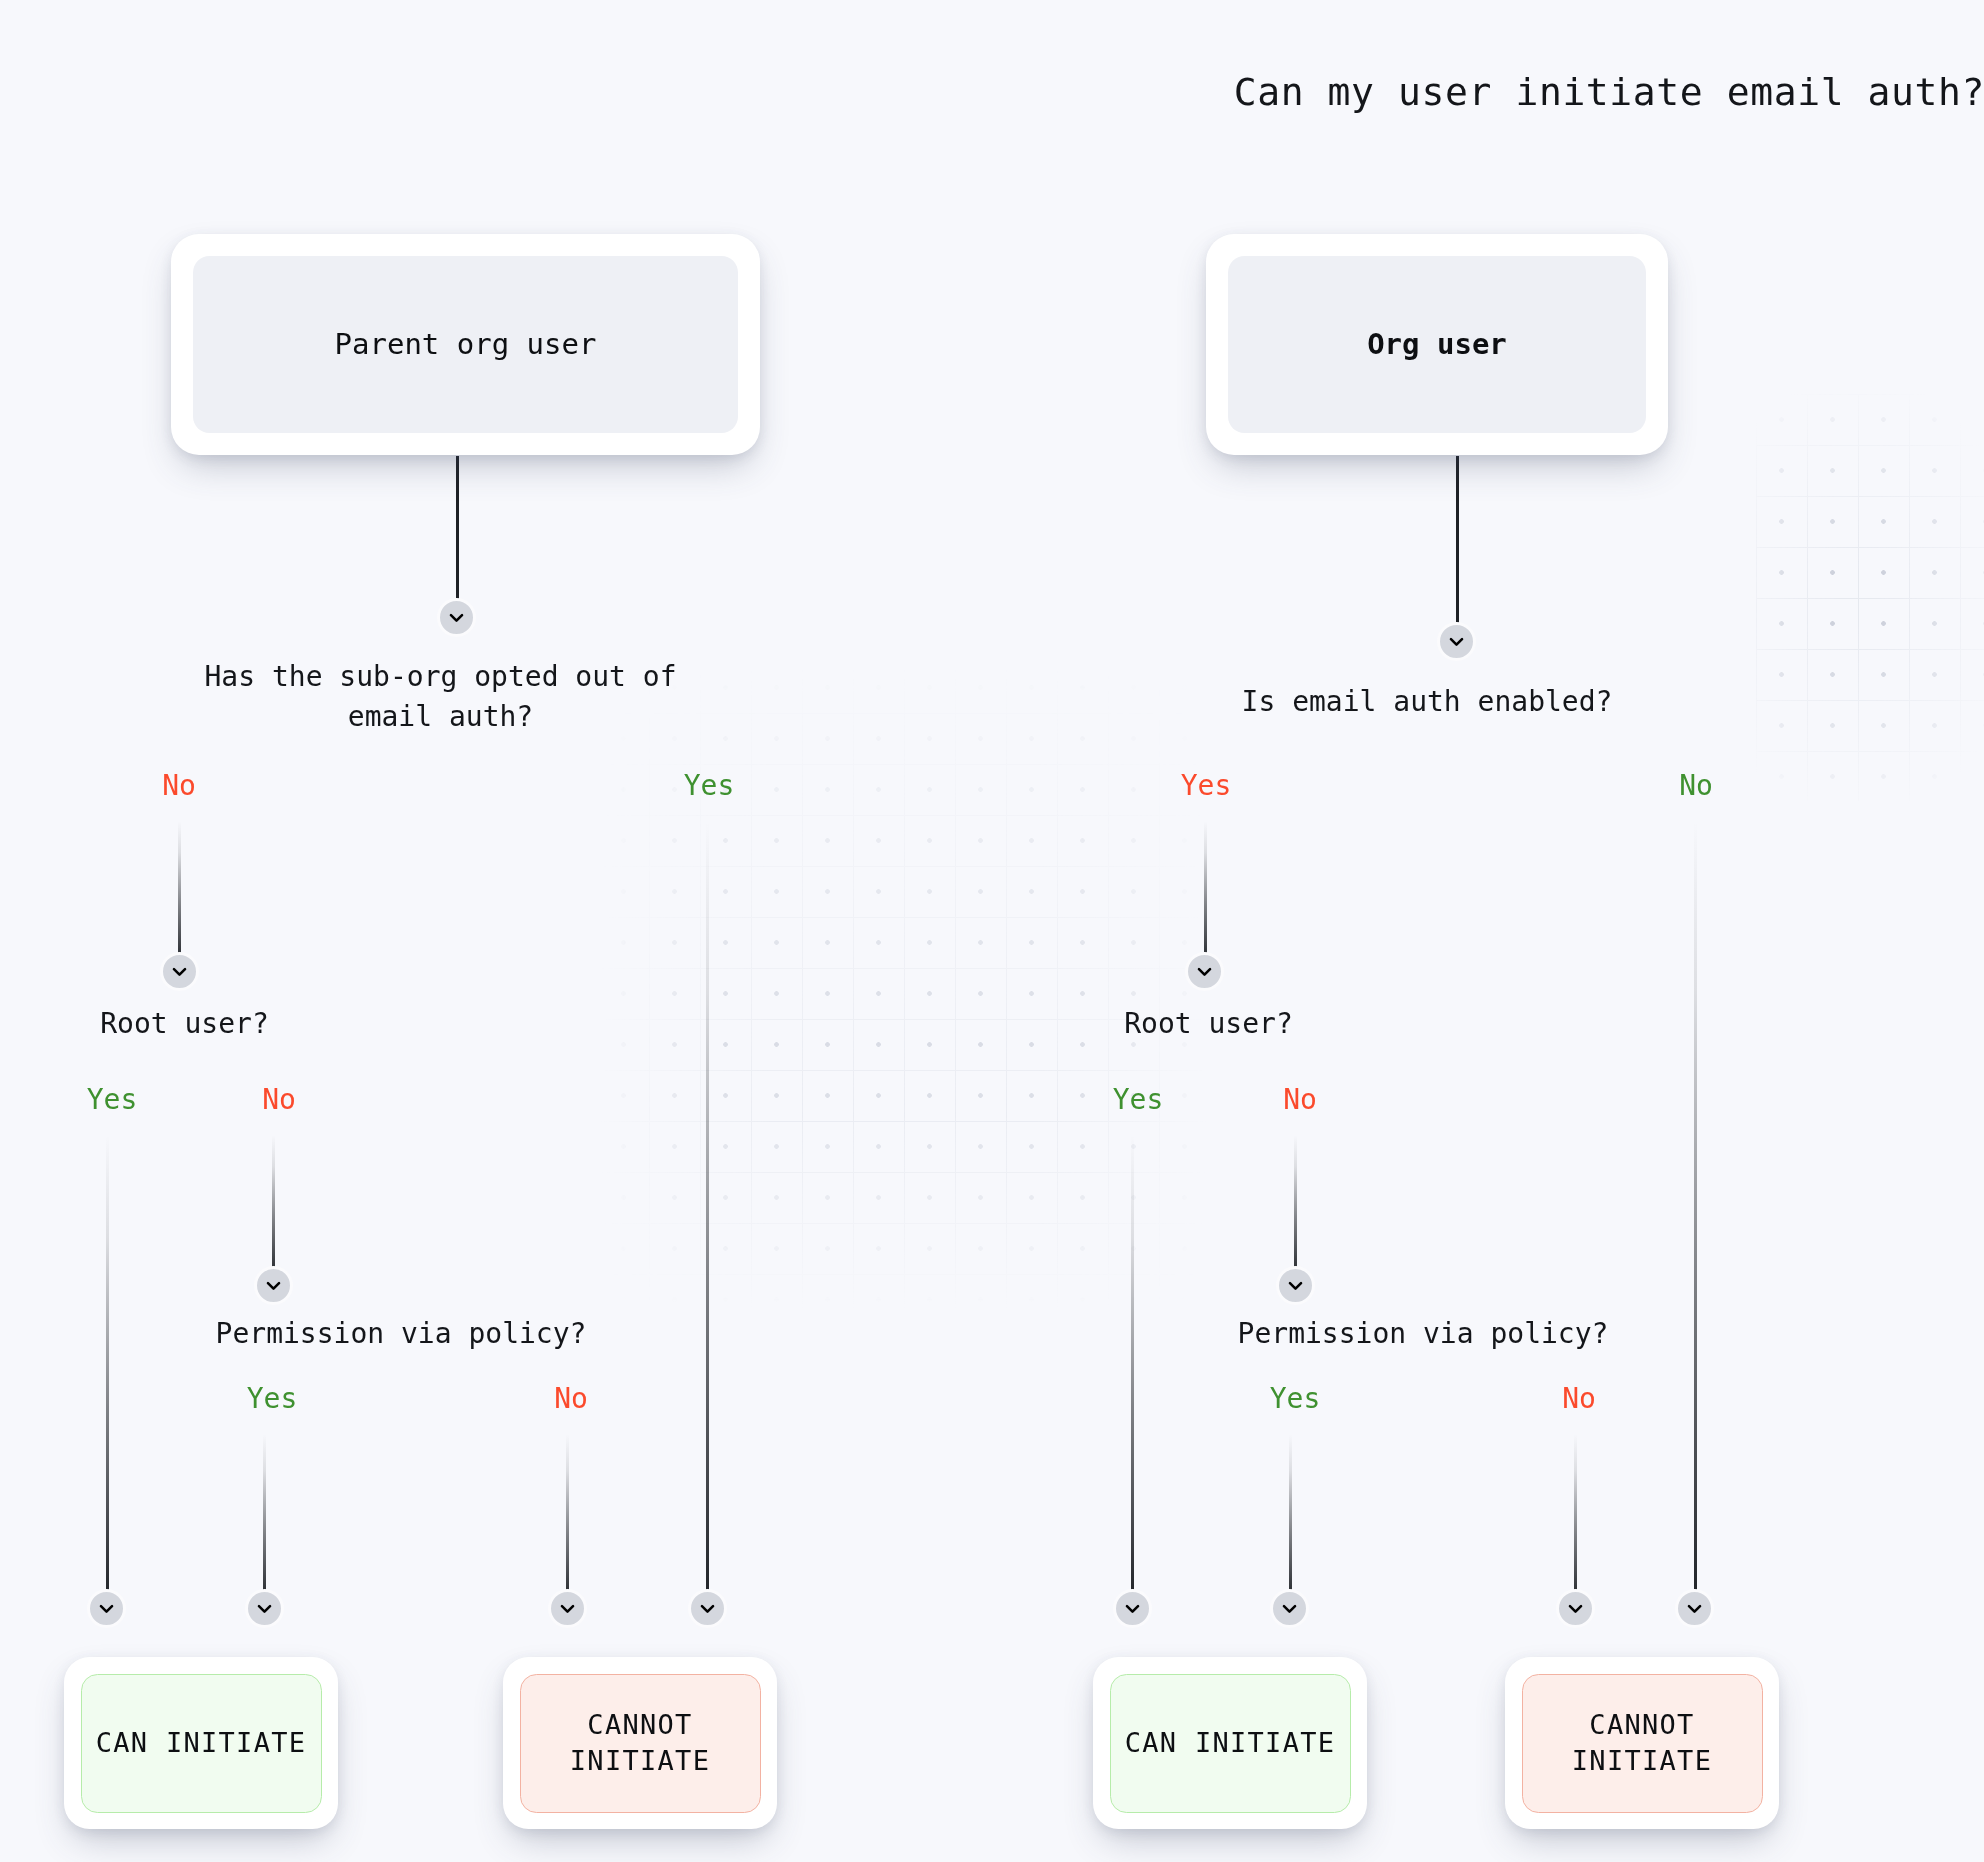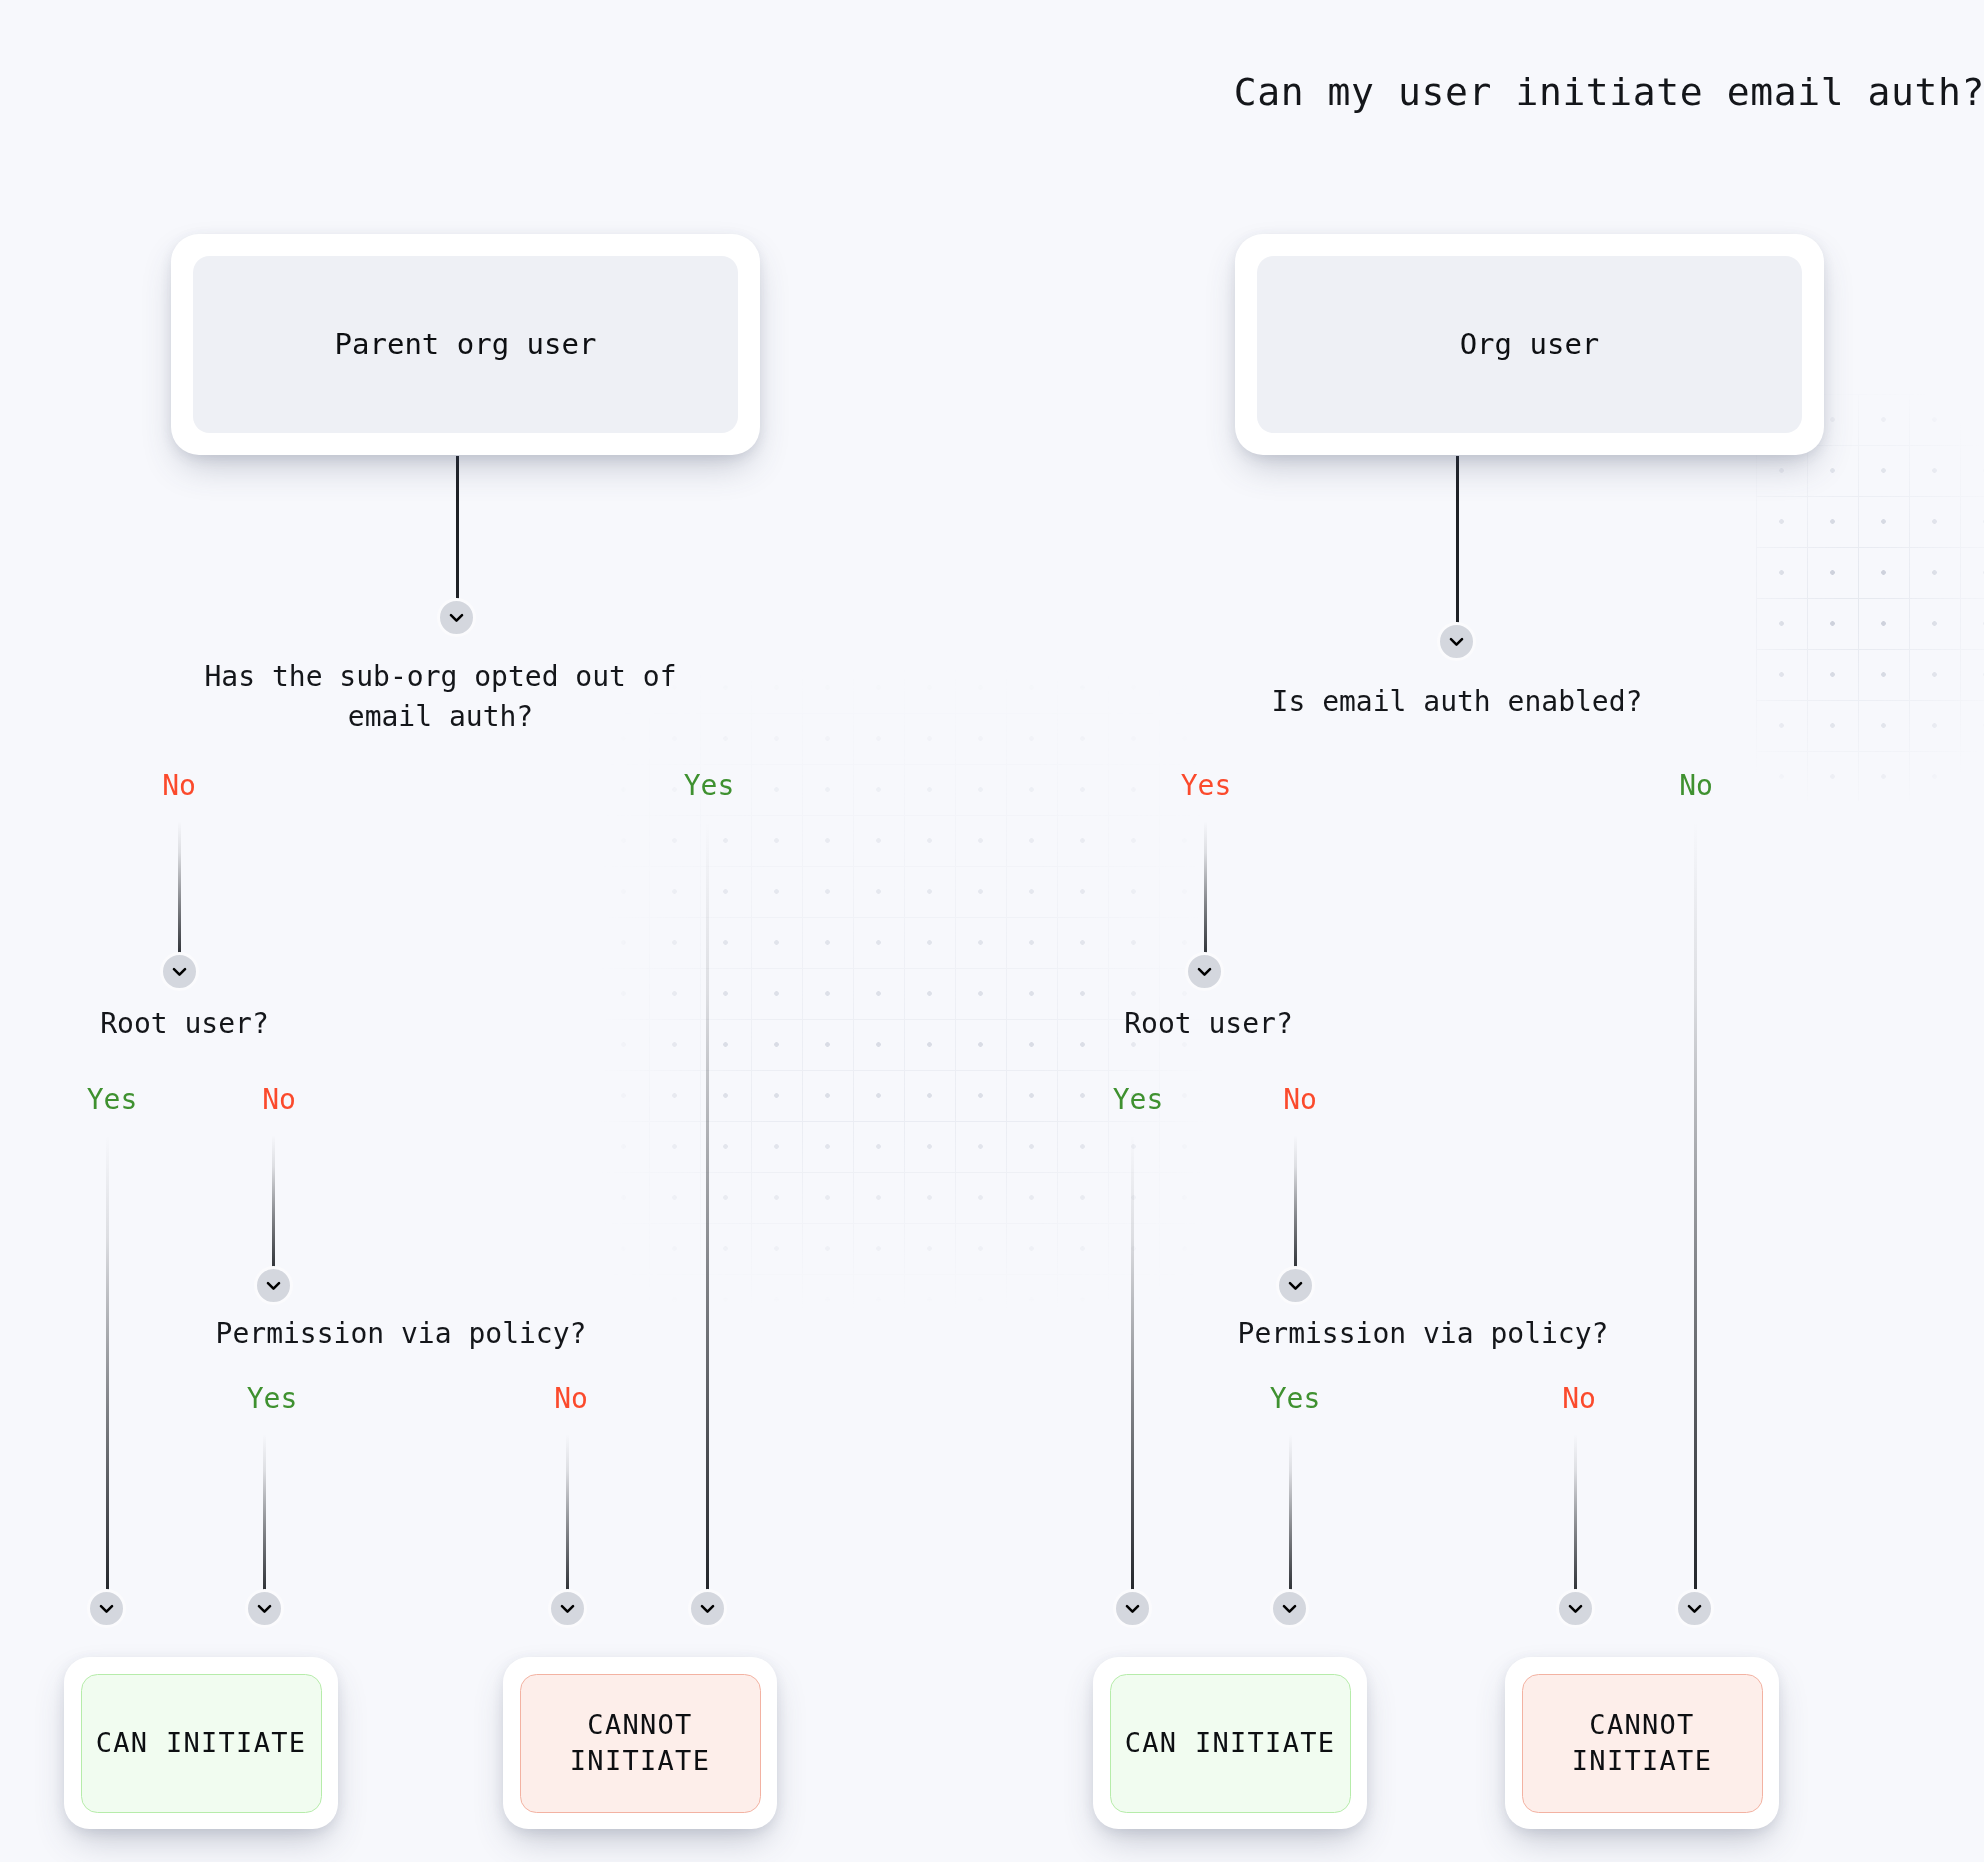--- a/index.html
+++ b/index.html
@@ -59,21 +59,21 @@
     width:100%; height:100%; border-radius:16.5px;
     display:flex; align-items:center; justify-content:center;
     text-align:center; color:#0d0f12; line-height:1.32;
   }
   .card.root .card-inner { background:#eef0f5; font-size:29px; }
   .card.term  .card-inner { font-size:27px; letter-spacing:1.3px; }
   .card.term.can    .card-inner { background:#f1fcf0; border:1.9px solid #b6ecaa; }
   .card.term.cannot .card-inner { background:#fdeeea; border:1.9px solid #f3b2a2; }
 
   #card-parent-org-user { left:171px;  top:234px; width:589px; height:221px; }
-  #card-org-user        { left:1235px; top:234px; width:589px; height:221px; }
+  #card-org-user        { left:1206px; top:234px; width:462px; height:221px;font-weight:bold; }
 
   .card.term { border-radius:25.4px; padding:16.5px; }
   #card-can-initiate-left     { left:64px;  top:1657px; width:274px; height:172px; }
   #card-cannot-initiate-left  { left:503px;  top:1657px; width:274px; height:172px; }
   #card-can-initiate-right    { left:1093px; top:1657px; width:274px; height:172px; }
   #card-cannot-initiate-right { left:1505px; top:1657px; width:274px; height:172px; }
 
   
   .conn {
     position:absolute; width:2.5px; z-index:2;
@@ -192,21 +192,21 @@
 INITIATE</div>
 </div>
 
 <div class="conn solid" style="left:1456px; top:456px; height:168px;"></div>
 <div class="node" style="left:1437px; top:622px;">
   <svg viewBox="0 0 24 24" fill="none" stroke="#000" stroke-width="3.2" stroke-linecap="round" stroke-linejoin="round">
       <path d="M5 9l7 7 7-7"></path>
     </svg>
 </div>
 
-<div class="question" style="left:1107px; top:682px; width:700px;">Is email auth enabled?</div>
+<div class="question" style="left:1077px; top:682px; width:700px;">Is email auth enabled?</div>
 
 <div class="blabel red" style="left:1206px; top:769px;">Yes</div>
 <div class="blabel green" style="left:1696px; top:769px;">No</div>
 
 <div class="conn" style="left:1204px; top:821px; height:144px;"></div>
 <div class="node" style="left:1185px; top:952px;">
   <svg viewBox="0 0 24 24" fill="none" stroke="#000" stroke-width="3.2" stroke-linecap="round" stroke-linejoin="round">
       <path d="M5 9l7 7 7-7"></path>
     </svg>
 </div>

